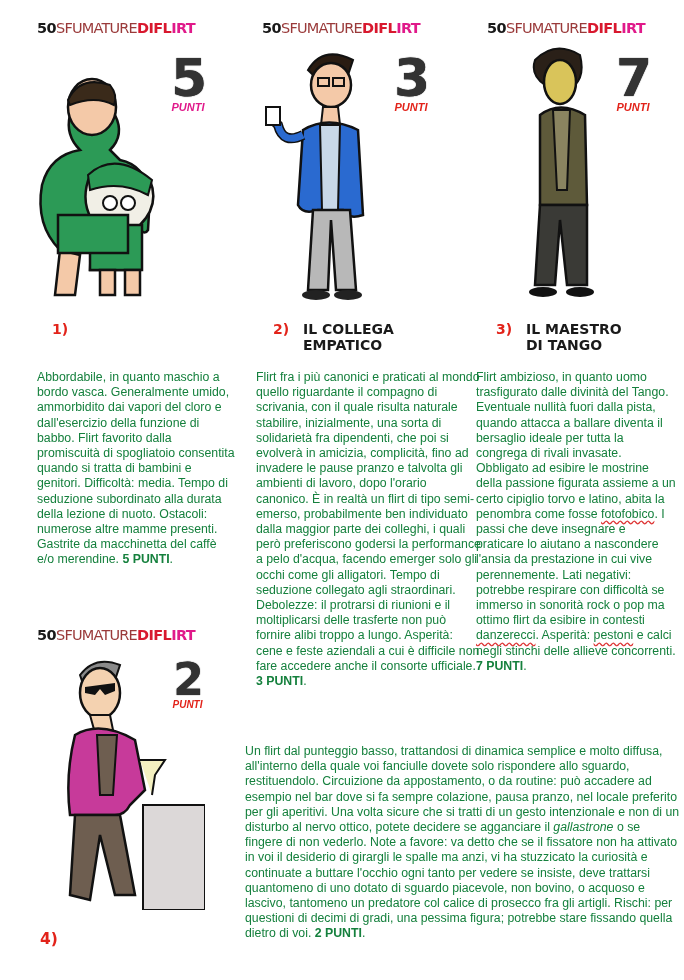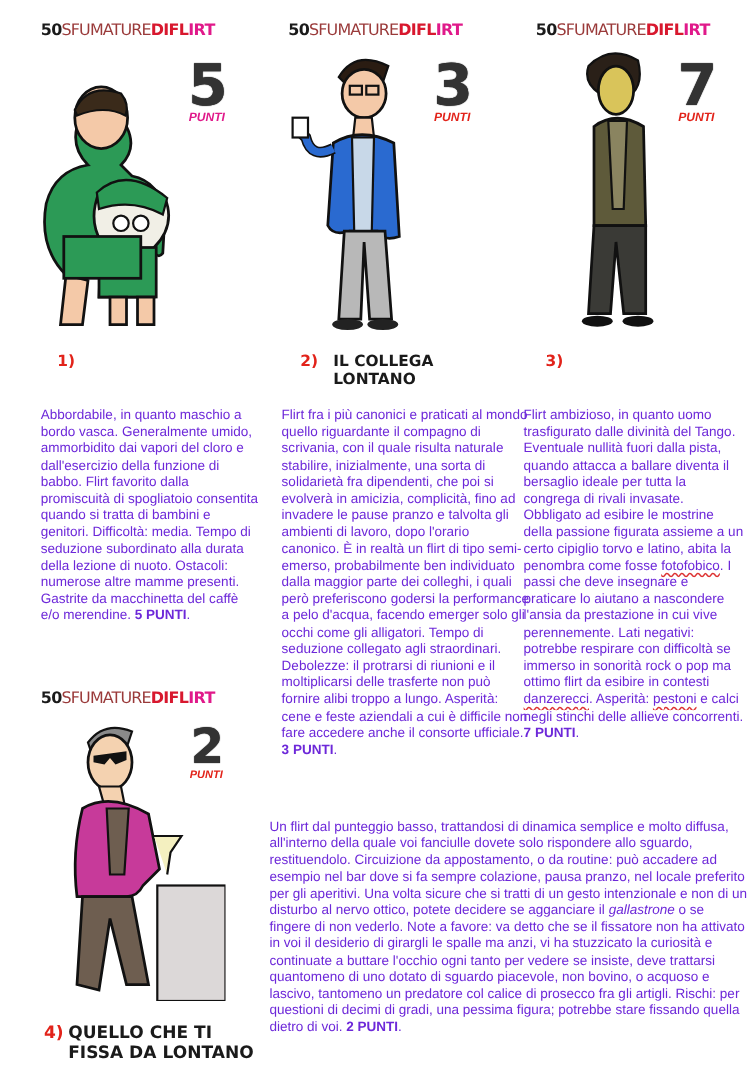--- a/index.html
+++ b/index.html
@@ -9,21 +9,21 @@
   .brand .b50 { color: #1a1a1a; }
   .brand .bsf { color: #9a3a3a; font-weight: normal; letter-spacing: -0.8px; }
   .brand .bdi { color: #d8182e; }
   .brand .bir { color: #e0198a; }
   .score { text-align: center; line-height: 1; }
   .score .num { font-family: "DejaVu Sans", sans-serif; font-weight: bold; font-size: 52px; color: #333; letter-spacing: -2px; display: block; text-shadow: 0 0 1px #000; }
   .score .punti { font-family: "Liberation Sans", sans-serif; font-weight: bold; font-size: 11px; display: block; margin-top: -2px; font-style: italic; }
   .heading { font-family: "DejaVu Sans", sans-serif; font-weight: bold; font-size: 14px; line-height: 16px; color: #1a1a1a; display: flex; }
   .heading .idx { color: #e2231a; width: 30px; flex: none; }
   .heading .ttl { white-space: pre-line; }
-  .body { font-family: "Liberation Sans", sans-serif; font-size: 12.3px; line-height: 15.2px; color: #6d28d9; }
+  .body { font-family: "Liberation Sans", sans-serif; font-size: 12.3px; line-height: 15.2px; color: #15803d; }
   .body b { font-weight: bold; }
   .wavy { text-decoration: underline wavy #d33; text-underline-offset: 2px; }
   svg { display: block; }
 </style>
 </head>
 <body>
 
 <div class="abs brand" style="left:37px;top:20px;">
   <span class="b50">50</span><span class="bsf">SFUMATURE</span><span class="bdi">DIFL</span><span class="bir">IRT</span>
 </div>
@@ -76,21 +76,21 @@
     <path d="M45 90 Q25 100 20 80 L15 75" fill="none" stroke="#2a6ad0" stroke-width="7"></path>
     <rect x="8" y="62" width="14" height="18" fill="#fff" stroke="#111" stroke-width="2"></rect>
     <path d="M55 165 L50 245 L70 245 L73 175 L78 245 L98 245 L92 165Z" fill="#b8b8b8" stroke="#111" stroke-width="2.5"></path>
     <ellipse cx="58" cy="250" rx="14" ry="5" fill="#222"></ellipse>
     <ellipse cx="90" cy="250" rx="14" ry="5" fill="#222"></ellipse>
   </svg>
 </div>
 <div class="abs heading" style="left:273px;top:321px;">
   <span class="idx">2)</span>
   <span class="ttl">IL COLLEGA
-LONTANO</span>
+EMPATICO</span>
 </div>
 <div class="abs body" style="left:256px;top:370px;width:225px;">
   <span>Flirt fra i più canonici e praticati al mondo quello riguardante il compagno di scrivania, con il quale risulta naturale stabilire, inizialmente, una sorta di solidarietà fra dipendenti, che poi si evolverà in amicizia, complicità, fino ad invadere le pause pranzo e talvolta gli ambienti di lavoro, dopo l'orario canonico. È in realtà un flirt di tipo semi-emerso, probabilmente ben individuato dalla maggior parte dei colleghi, i quali però preferiscono godersi la performance a pelo d'acqua, facendo emerger solo gli occhi come gli alligatori. Tempo di seduzione collegato agli straordinari. Debolezze: il protrarsi di riunioni e il moltiplicarsi delle trasferte non può fornire alibi troppo a lungo. Asperità: cene e feste aziendali a cui è difficile non fare accedere anche il consorte ufficiale. </span><b>3 PUNTI</b><span>.</span>
 </div>
 
 <div class="abs brand" style="left:487px;top:20px;">
   <span class="b50">50</span><span class="bsf">SFUMATURE</span><span class="bdi">DIFL</span><span class="bir">IRT</span>
 </div>
 <div class="abs score" style="left:605px;top:52px;width:56px;">
   <span class="num">7</span>
@@ -102,20 +102,22 @@
     <ellipse cx="55" cy="42" rx="16" ry="22" fill="#d9c45a" stroke="#111" stroke-width="2.5"></ellipse>
     <path d="M35 75 Q55 60 80 75 L82 165 L35 165Z" fill="#5e5a3a" stroke="#111" stroke-width="2.5"></path>
     <path d="M48 70 L65 70 L62 150 L52 150Z" fill="#8a8460" stroke="#111" stroke-width="2"></path>
     <path d="M35 165 L30 245 L50 245 L55 180 L62 245 L82 245 L82 165Z" fill="#3a3a36" stroke="#111" stroke-width="2.5"></path>
     <ellipse cx="38" cy="252" rx="14" ry="5" fill="#111"></ellipse>
     <ellipse cx="75" cy="252" rx="14" ry="5" fill="#111"></ellipse>
   </svg>
 </div>
 <div class="abs heading" style="left:496px;top:321px;">
   <span class="idx">3)</span>
+  <span class="ttl">IL MAESTRO
+DI TANGO</span>
 </div>
 <div class="abs body" style="left:476px;top:370px;width:200px;">
   <span>Flirt ambizioso, in quanto uomo trasfigurato dalle divinità del Tango. Eventuale nullità fuori dalla pista, quando attacca a ballare diventa il bersaglio ideale per tutta la congrega di rivali invasate. Obbligato ad esibire le mostrine della passione figurata assieme a un certo cipiglio torvo e latino, abita la penombra come fosse </span><span class="wavy">fotofobico</span><span>. I passi che deve insegnare e praticare lo aiutano a nascondere l'ansia da prestazione in cui vive perennemente. Lati negativi: potrebbe respirare con difficoltà se immerso in sonorità rock o pop ma ottimo flirt da esibire in contesti </span><span class="wavy">danzerecci</span><span>. Asperità: </span><span class="wavy">pestoni</span><span> e calci negli stinchi delle allieve concorrenti. </span><b>7 PUNTI</b><span>.</span>
 </div>
 
 <div class="abs brand" style="left:37px;top:627px;">
   <span class="b50">50</span><span class="bsf">SFUMATURE</span><span class="bdi">DIFL</span><span class="bir">IRT</span>
 </div>
 <div class="abs score" style="left:165px;top:658px;width:45px;">
   <span class="num" style="font-size:44px;">2</span>
@@ -129,18 +131,16 @@
     <path d="M35 60 L55 60 L58 75 L40 78Z" fill="#f4d2b0" stroke="#111" stroke-width="2"></path>
     <path d="M20 80 Q45 65 80 85 L90 135 L75 150 Q70 160 60 160 L15 160 Q10 120 20 80Z" fill="#c73a9a" stroke="#111" stroke-width="2.5"></path>
     <path d="M42 80 L62 80 L58 140 L45 140Z" fill="#6e5e50" stroke="#111" stroke-width="2"></path>
     <rect x="88" y="150" width="62" height="105" fill="#dcd8d8" stroke="#111" stroke-width="2"></rect>
     <path d="M85 105 L110 105 L100 120 L97 140" fill="#f4f0c0" stroke="#111" stroke-width="2"></path>
     <path d="M20 160 L15 240 L35 245 L45 180 L60 240 L80 240 L65 160Z" fill="#6e5e50" stroke="#111" stroke-width="2.5"></path>
   </svg>
 </div>
 <div class="abs heading" style="left:40px;top:930px;font-size:15.5px;line-height:18px;">
   <span class="idx" style="width:22px;">4)</span>
-  <span class="ttl">QUELLO CHE TI
-FISSA DA LONTANO</span>
 </div>
 <div class="abs body" style="left:245px;top:744px;width:435px;">
   <span>Un flirt dal punteggio basso, trattandosi di dinamica semplice e molto diffusa, all'interno della quale voi fanciulle dovete solo rispondere allo sguardo, restituendolo. Circuizione da appostamento, o da routine: può accadere ad esempio nel bar dove si fa sempre colazione, pausa pranzo, nel locale preferito per gli aperitivi. Una volta sicure che si tratti di un gesto intenzionale e non di un disturbo al nervo ottico, potete decidere se agganciare il </span><i>gallastrone</i><span> o se fingere di non vederlo. Note a favore: va detto che se il fissatore non ha attivato in voi il desiderio di girargli le spalle ma anzi, vi ha stuzzicato la curiosità e continuate a buttare l'occhio ogni tanto per vedere se insiste, deve trattarsi quantomeno di uno dotato di sguardo piacevole, non bovino, o acquoso e lascivo, tantomeno un predatore col calice di prosecco fra gli artigli. Rischi: per questioni di decimi di gradi, una pessima figura; potrebbe stare fissando quella dietro di voi. </span><b>2 PUNTI</b><span>.</span>
 </div>
 
 </body></html>

